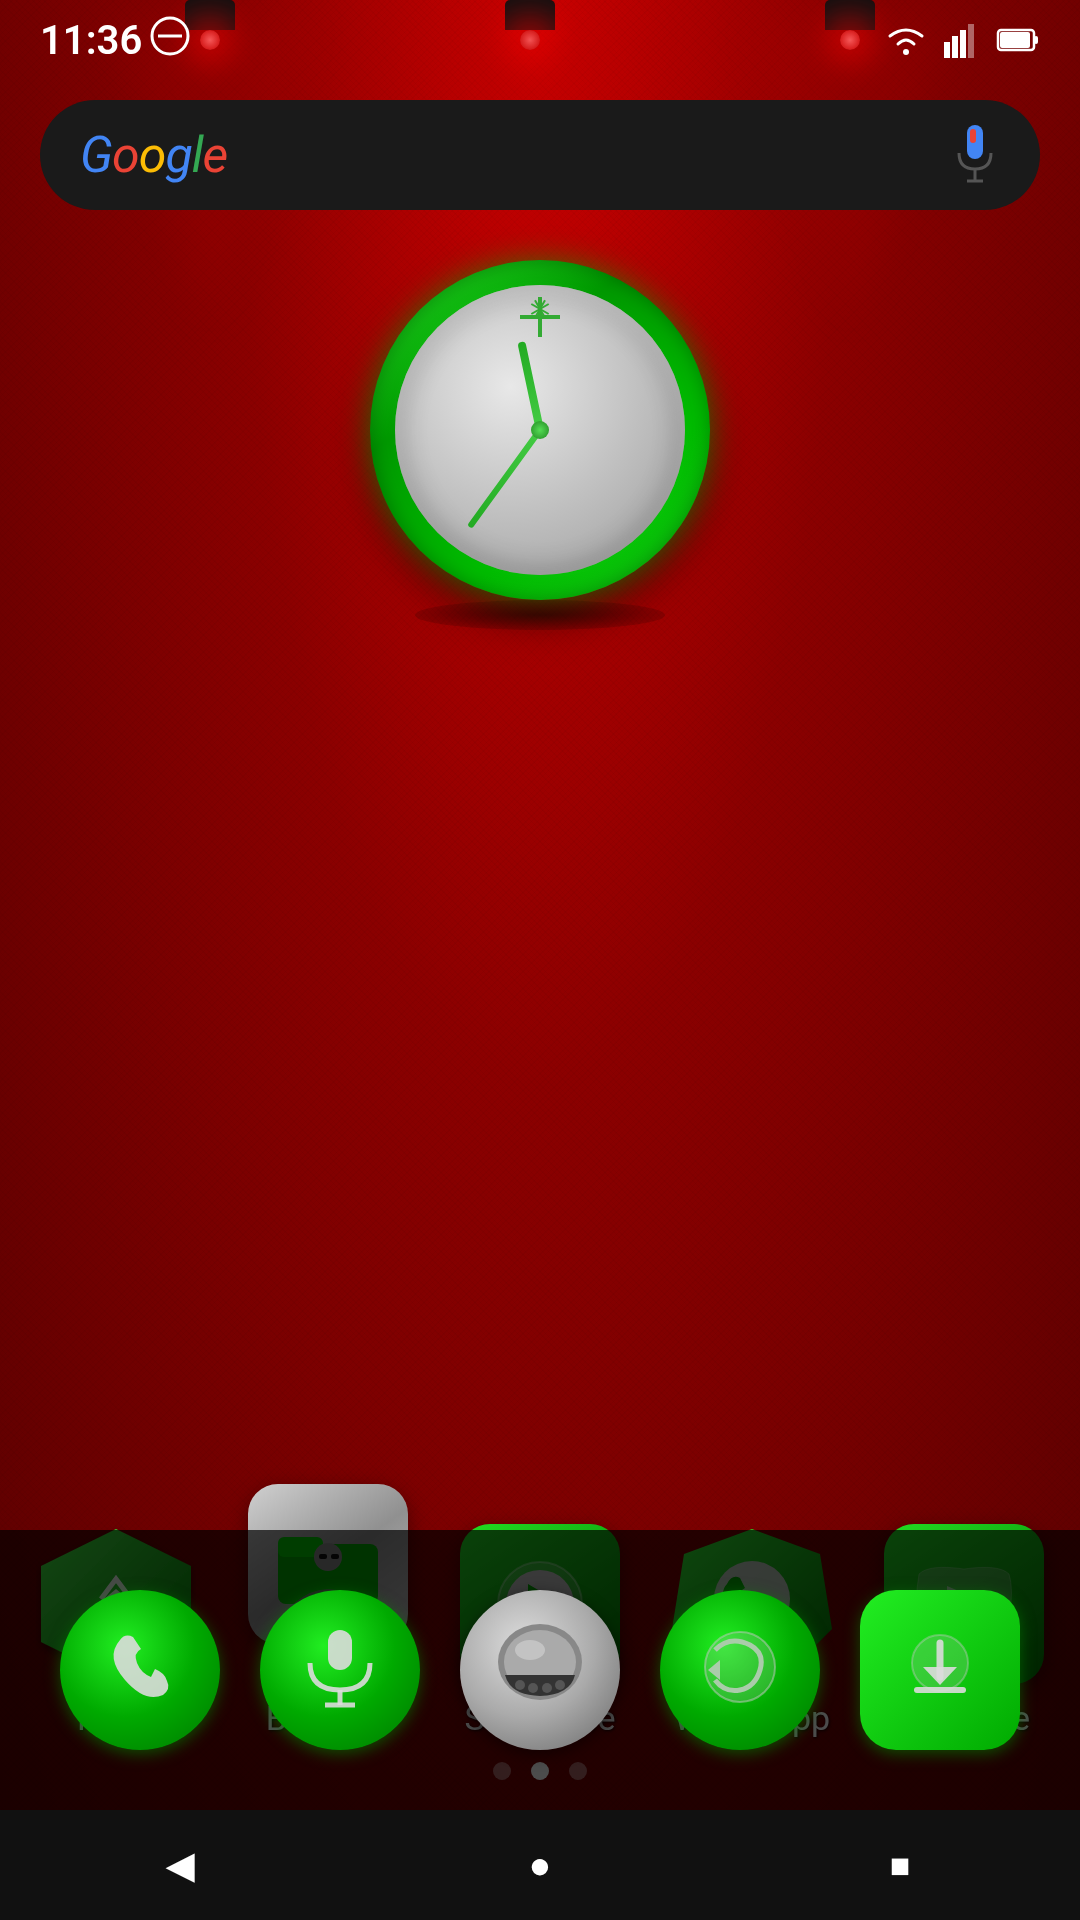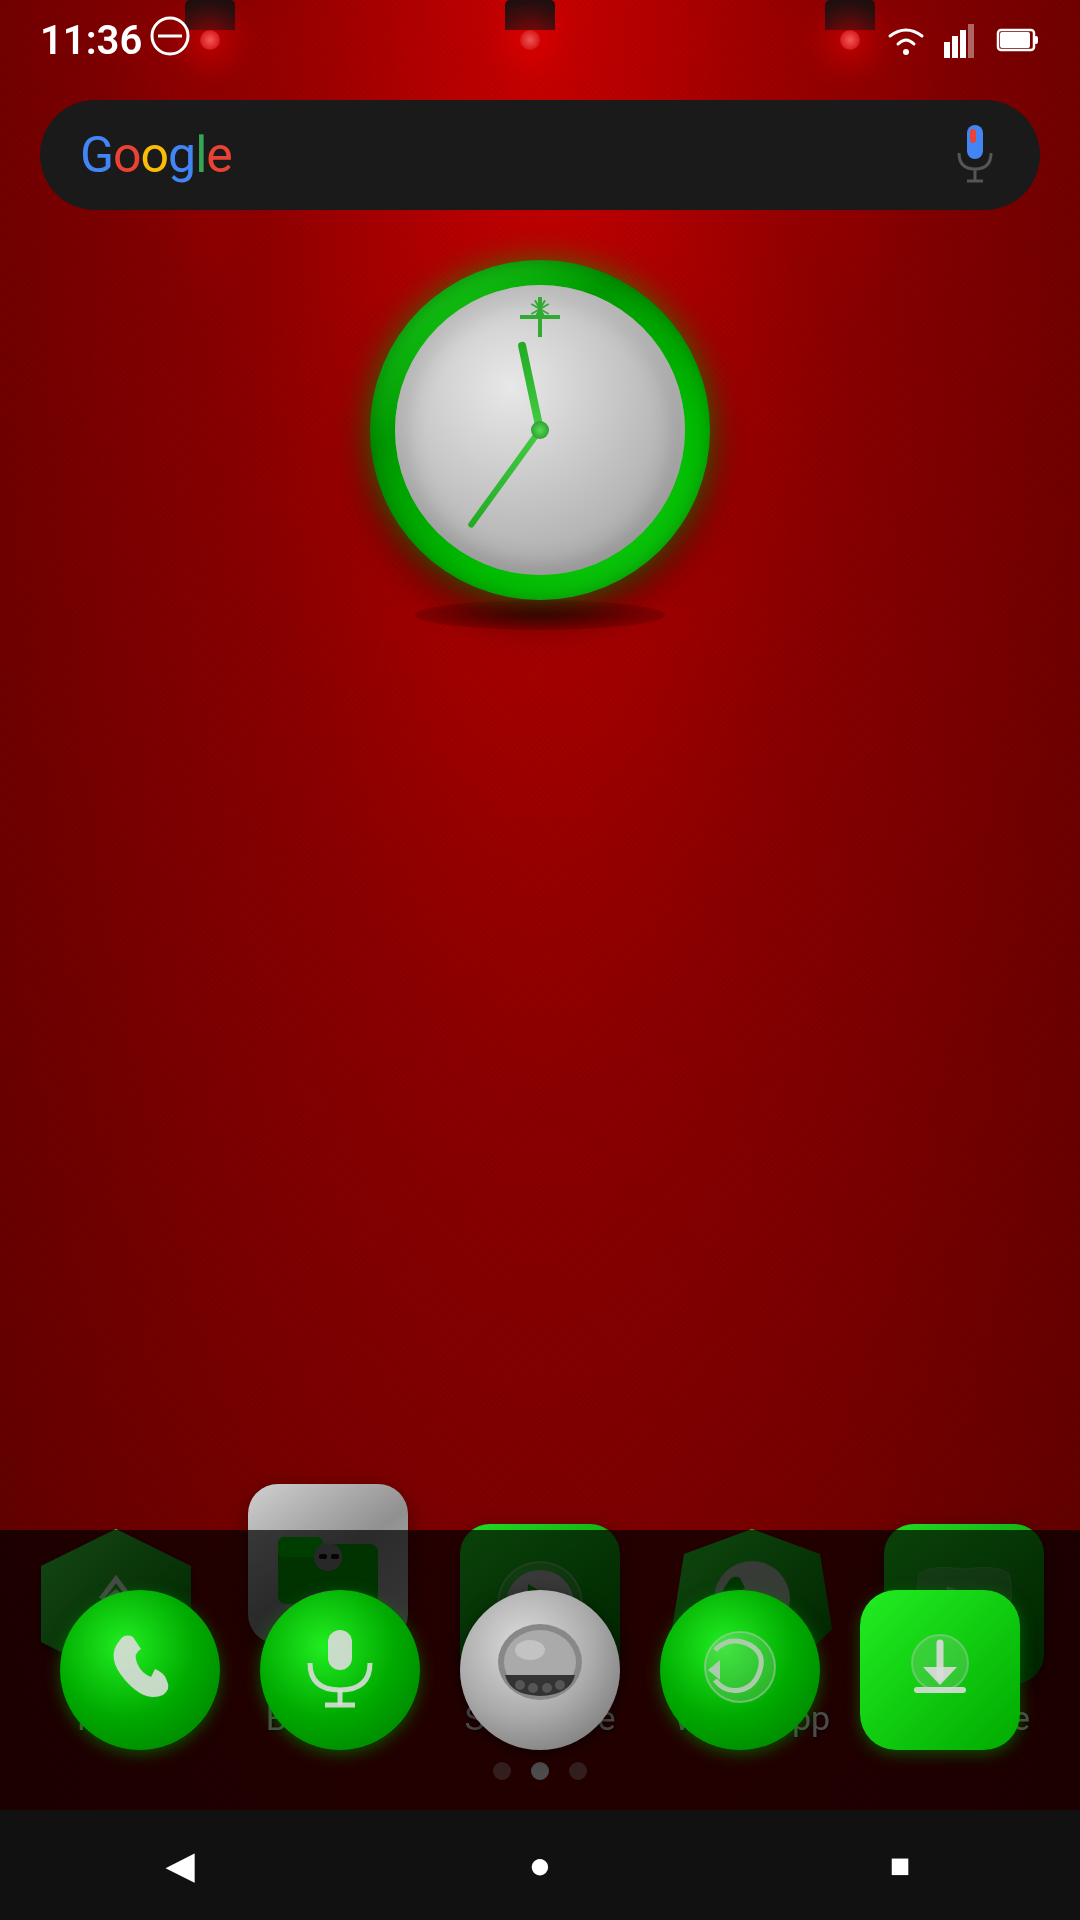--- a/index.html
+++ b/index.html
@@ -85,20 +85,21 @@
       left: 40px;
       right: 40px;
       height: 110px;
       background: #1a1a1a;
       border-radius: 55px;
       display: flex;
       align-items: center;
       padding: 0 40px;
       justify-content: space-between;
       z-index: 5;
+      font-style: italic;
     }
 
     .google-logo {
       font-size: 50px;
       font-weight: 400;
       letter-spacing: -1px;
     }
     .g-blue { color: #4285F4; }
     .g-red { color: #EA4335; }
     .g-yellow { color: #FBBC05; }

